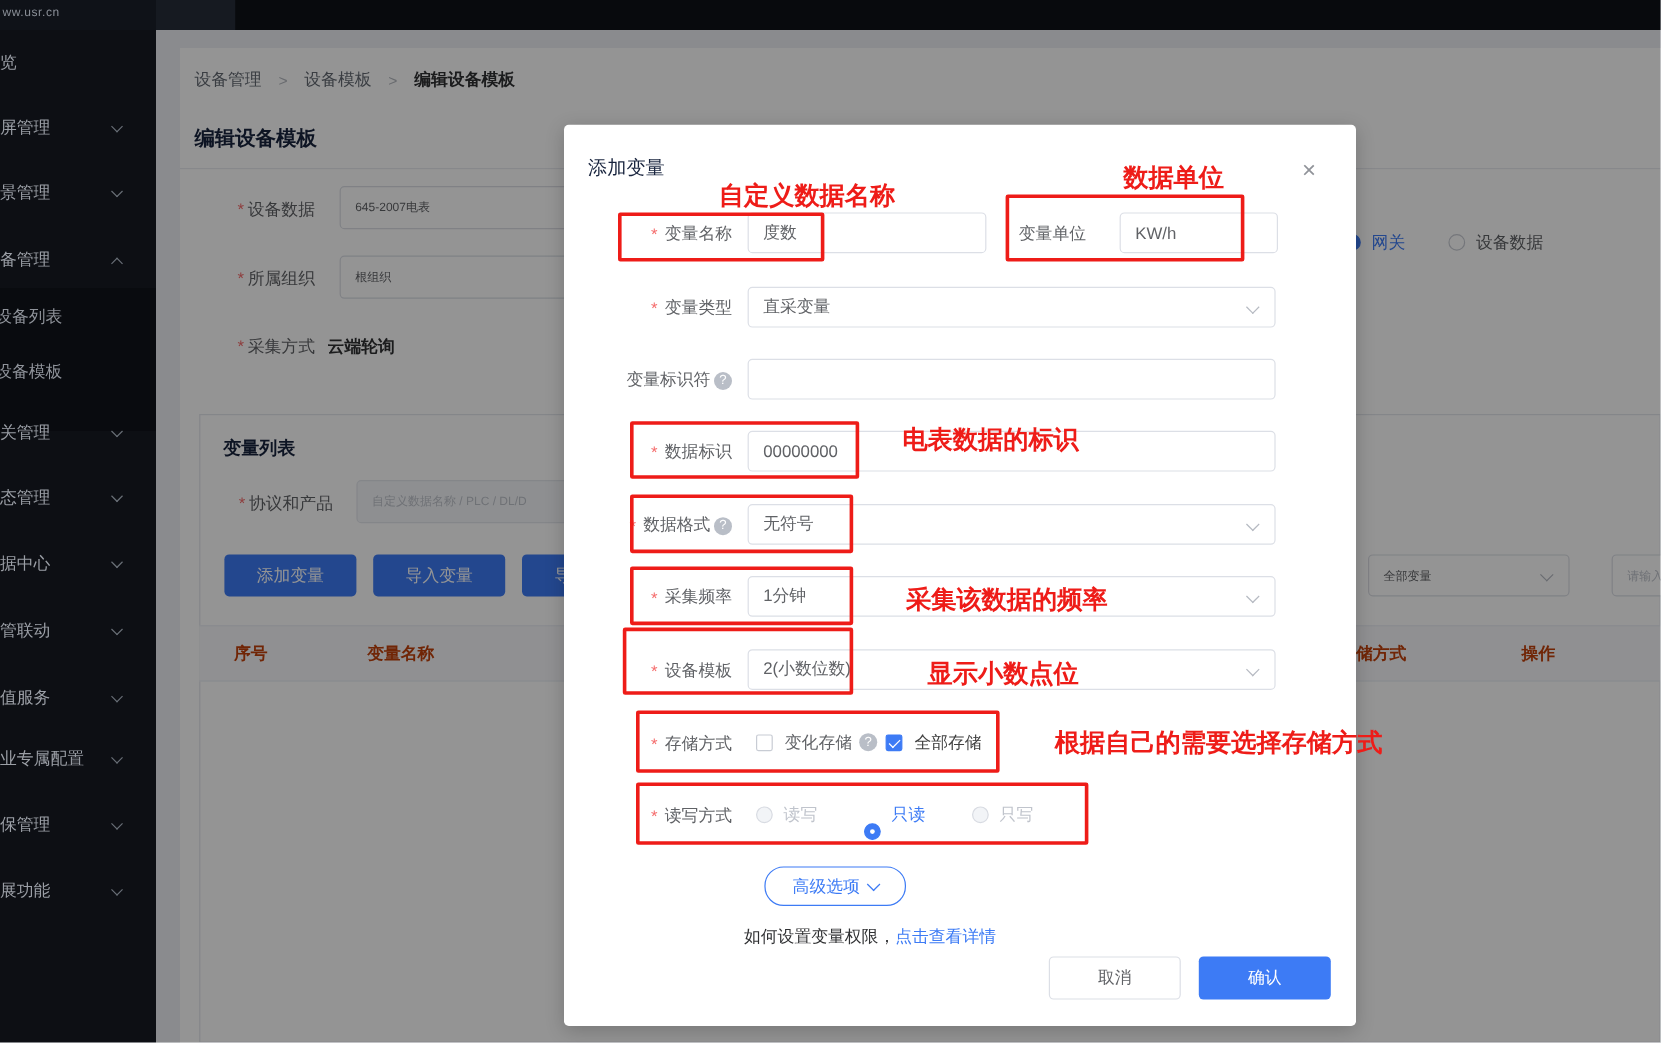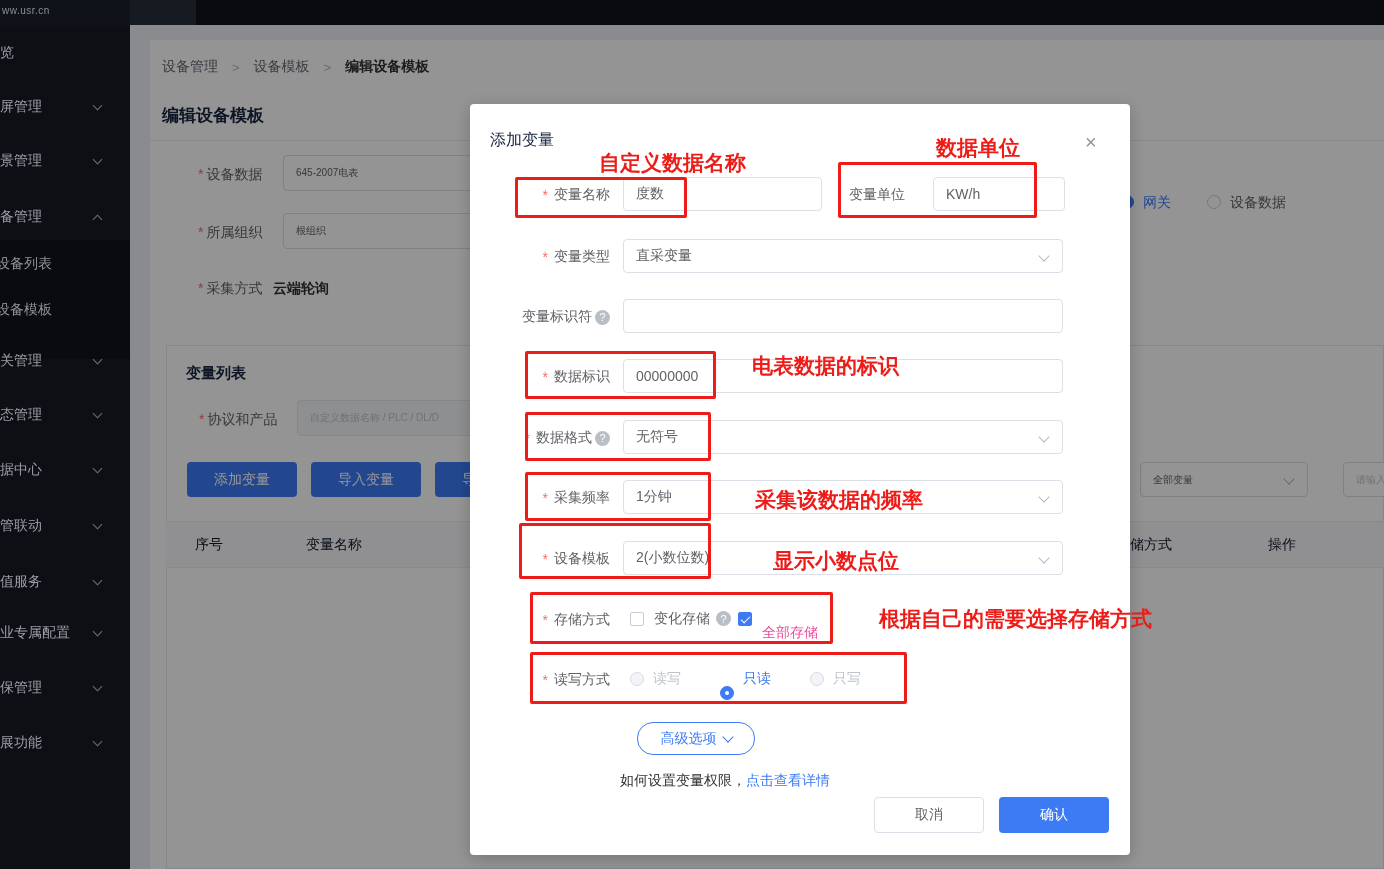--- a/index.html
+++ b/index.html
@@ -36,21 +36,21 @@
   .flabel{font-size:14px;color:var(--label);z-index:2;white-space:nowrap}
   .req{color:#f56c6c;margin-right:3px}
   .ibox{background:#fff;border:1px solid var(--border);border-radius:4px;display:flex;align-items:center;padding:0 12px;font-size:10px;color:var(--label);height:36px;z-index:2;overflow:hidden;white-space:nowrap}
   .ibox.dis{background:#f5f7fa;border-color:#e4e7ed;color:#c0c4cc}
   .bold-val{font-size:14px;font-weight:bold;color:#303133;z-index:2}
   .panel{left:166px;top:345px;width:1218px;height:524px;background:#fff;border:1px solid #e4e7ed;z-index:1}
   .panel-title{left:186px;top:364px;font-size:15px;font-weight:bold;color:var(--dark);z-index:2}
   .btn-primary{background:var(--primary);color:#fff;border-radius:4px;display:flex;align-items:center;justify-content:center;font-size:14px;cursor:pointer;z-index:2}
   .chev{position:absolute;width:8px;height:8px;border-right:1.5px solid #b6bac2;border-bottom:1.5px solid #b6bac2;transform:rotate(45deg)}
   .thead{left:166px;top:521px;width:1218px;height:47px;background:#f8f9fb;border-top:1px solid #ebeef5;border-bottom:1px solid #ebeef5;z-index:2}
-  .th{font-size:14px;font-weight:normal;color:#0f172a;z-index:2}
+  .th{font-size:14px;font-weight:bold;color:#c2410c;z-index:2}
   .placeholder{color:#c0c4cc}
   .radio{width:14px;height:14px;border:1px solid #c9ccd4;border-radius:50%;background:#fff;z-index:2}
   .radio.on{background:var(--primary);border-color:var(--primary);position:relative}
   .radio.on::after{content:"";position:absolute;left:4px;top:4px;width:4px;height:4px;border-radius:50%;background:#fff}
   .radio.dis{background:#f2f4f7;border-color:#d8dbe2}
   
   .mask{left:130px;top:0;width:1254px;height:869px;background:rgba(0,0,0,0.42);z-index:10}
   
   .modal{left:470px;top:104px;width:660px;height:751px;background:#fff;border-radius:4px;z-index:20;box-shadow:0 4px 16px rgba(0,0,0,.2)}
   .m-title{left:20px;top:26px;font-size:16px;font-weight:500;color:var(--dark)}
@@ -284,21 +284,21 @@
     </div>
 
     <div class="abs mlabel" style="top:507px">
       <span class="req">*</span>
         <span>存储方式</span>
     </div>
     <div class="abs cb" style="left:160px;top:508px"></div>
     <div class="abs optlabel" style="left:184px;top:506px;color:#606266">变化存储</div>
     <span class="abs helpi" style="left:246px;top:507px">?</span>
     <div class="abs cb on" style="left:268px;top:508px"></div>
-    <div class="abs optlabel" style="left:292px;top:520px;color:#ec4899">全部存储</div>
+    <div class="abs optlabel" style="left:292px;top:506px;color:#404040">全部存储</div>
 
     <div class="abs mlabel" style="top:567px">
       <span class="req">*</span>
         <span>读写方式</span>
     </div>
     <div class="abs radio dis" style="left:160px;top:568px"></div>
     <div class="abs optlabel" style="left:183px;top:566px;color:#c0c4cc">读写</div>
     <div class="abs radio on" style="left:250px;top:568px"></div>
     <div class="abs optlabel" style="left:273px;top:566px;color:#3d7bf5">只读</div>
     <div class="abs radio dis" style="left:340px;top:568px"></div>

